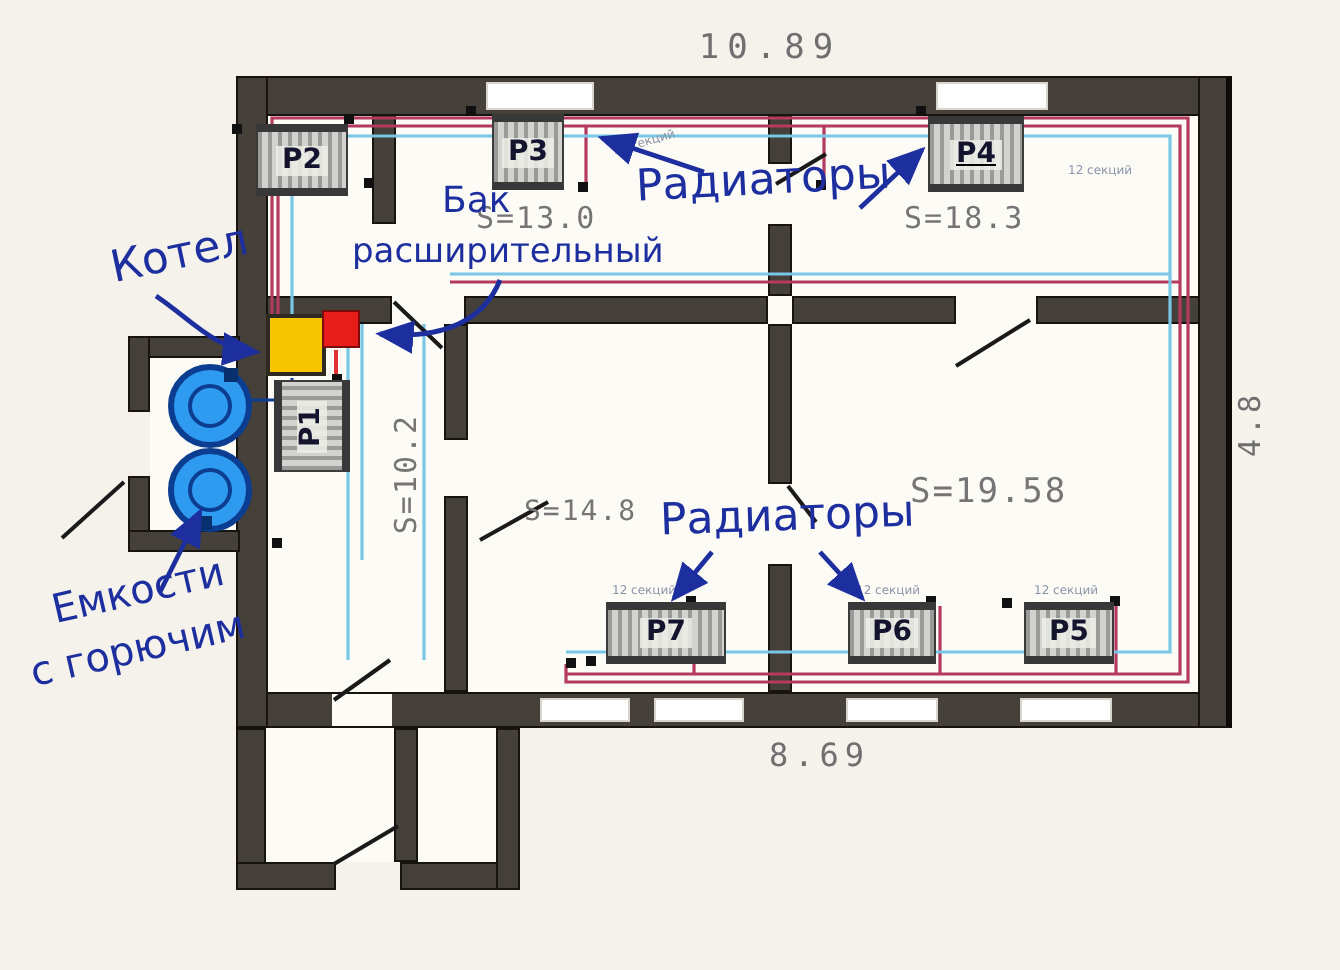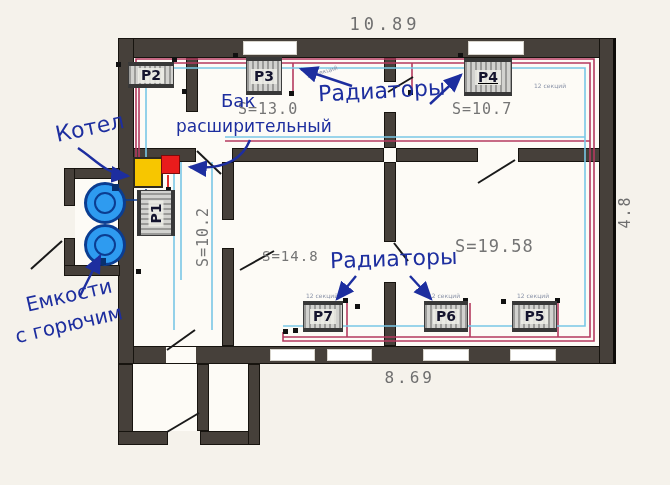--- a/index.html
+++ b/index.html
@@ -122,33 +122,33 @@
   <div class="valve" style="left:166px;top:187px;"></div>
   <div class="valve" style="left:136px;top:269px;"></div>
   <div class="valve" style="left:283px;top:329px;"></div>
   <div class="valve" style="left:293px;top:328px;"></div>
   <div class="valve" style="left:343px;top:298px;"></div>
   <div class="valve" style="left:355px;top:304px;"></div>
   <div class="valve" style="left:463px;top:298px;"></div>
   <div class="valve" style="left:501px;top:299px;"></div>
   <div class="valve" style="left:555px;top:298px;"></div>
 
-  <div class="radiator" style="left:128px;top:62px;width:46px;height:26px;">
+  <div class="radiator" style="left:128px;top:62px;width:46px;height:36px;">
     <span class="rad-label">P2</span>
   </div>
   <div class="radiator" style="left:246px;top:57px;width:36px;height:38px;">
     <span class="rad-label">P3</span>
   </div>
   <div class="radiator" style="left:464px;top:58px;width:48px;height:38px;text-decoration:underline;">
     <span class="rad-label">P4</span>
   </div>
   <div class="radiator vert" style="left:137px;top:190px;width:38px;height:46px;">
     <span class="rad-label" style="transform:rotate(-90deg);">P1</span>
   </div>
-  <div class="radiator" style="left:303px;top:301px;width:40px;height:31px;text-align:right;">
+  <div class="radiator" style="left:303px;top:301px;width:60px;height:31px;text-align:right;">
     <span class="rad-label">P7</span>
   </div>
   <div class="radiator" style="left:424px;top:301px;width:44px;height:31px;">
     <span class="rad-label">P6</span>
   </div>
   <div class="radiator" style="left:512px;top:301px;width:45px;height:31px;">
     <span class="rad-label">P5</span>
   </div>
 
   <div class="boiler" style="left:133px;top:157px;width:30px;height:31px;"></div>
@@ -156,21 +156,21 @@
   <div class="tank" style="left:84px;top:182px;"></div>
   <div class="tank" style="left:84px;top:224px;"></div>
   <div class="nub" style="left:112px;top:184px;"></div>
   <div class="nub" style="left:99px;top:258px;"></div>
 
   <div class="dim" style="left:340px;top:14px;width:90px;text-align:center;font-size:17px;letter-spacing:4px;">10.89</div>
   <div class="dim" style="left:355px;top:368px;width:80px;text-align:right;font-size:16px;letter-spacing:3px;">8.69</div>
   <div class="dim" style="left:600px;top:203px;width:50px;text-align:center;font-size:15px;letter-spacing:2px;transform:rotate(-90deg);">4.8</div>
 
   <div class="room-label" style="left:238px;top:100px;font-size:15px;">S=13.0</div>
-  <div class="room-label" style="left:452px;top:100px;font-size:15px;">S=10.7</div>
+  <div class="room-label" style="left:452px;top:100px;font-size:15px;">S=18.3</div>
   <div class="room-label" style="left:144px;top:227px;width:120px;height:20px;text-align:center;font-size:15px;transform:rotate(-90deg);">S=10.2</div>
   <div class="room-label" style="left:262px;top:248px;font-size:14px;">S=14.8</div>
   <div class="room-label" style="left:455px;top:236px;font-size:17px;">S=19.58</div>
 
   <div class="blue-note" style="left:55px;top:115px;font-size:22px;transform:rotate(-12deg);">Котел</div>
   <div class="blue-note" style="left:221px;top:90px;font-size:18px;">Бак</div>
   <div class="blue-note" style="left:176px;top:116px;font-size:17px;">расширительный</div>
   <div class="blue-note" style="left:318px;top:78px;font-size:22px;transform:rotate(-3deg);">Радиаторы</div>
   <div class="blue-note" style="left:330px;top:246px;font-size:22px;transform:rotate(-2deg);">Радиаторы</div>
   <div class="blue-note" style="left:25px;top:283px;font-size:20px;transform:rotate(-13deg);">Емкости</div>

